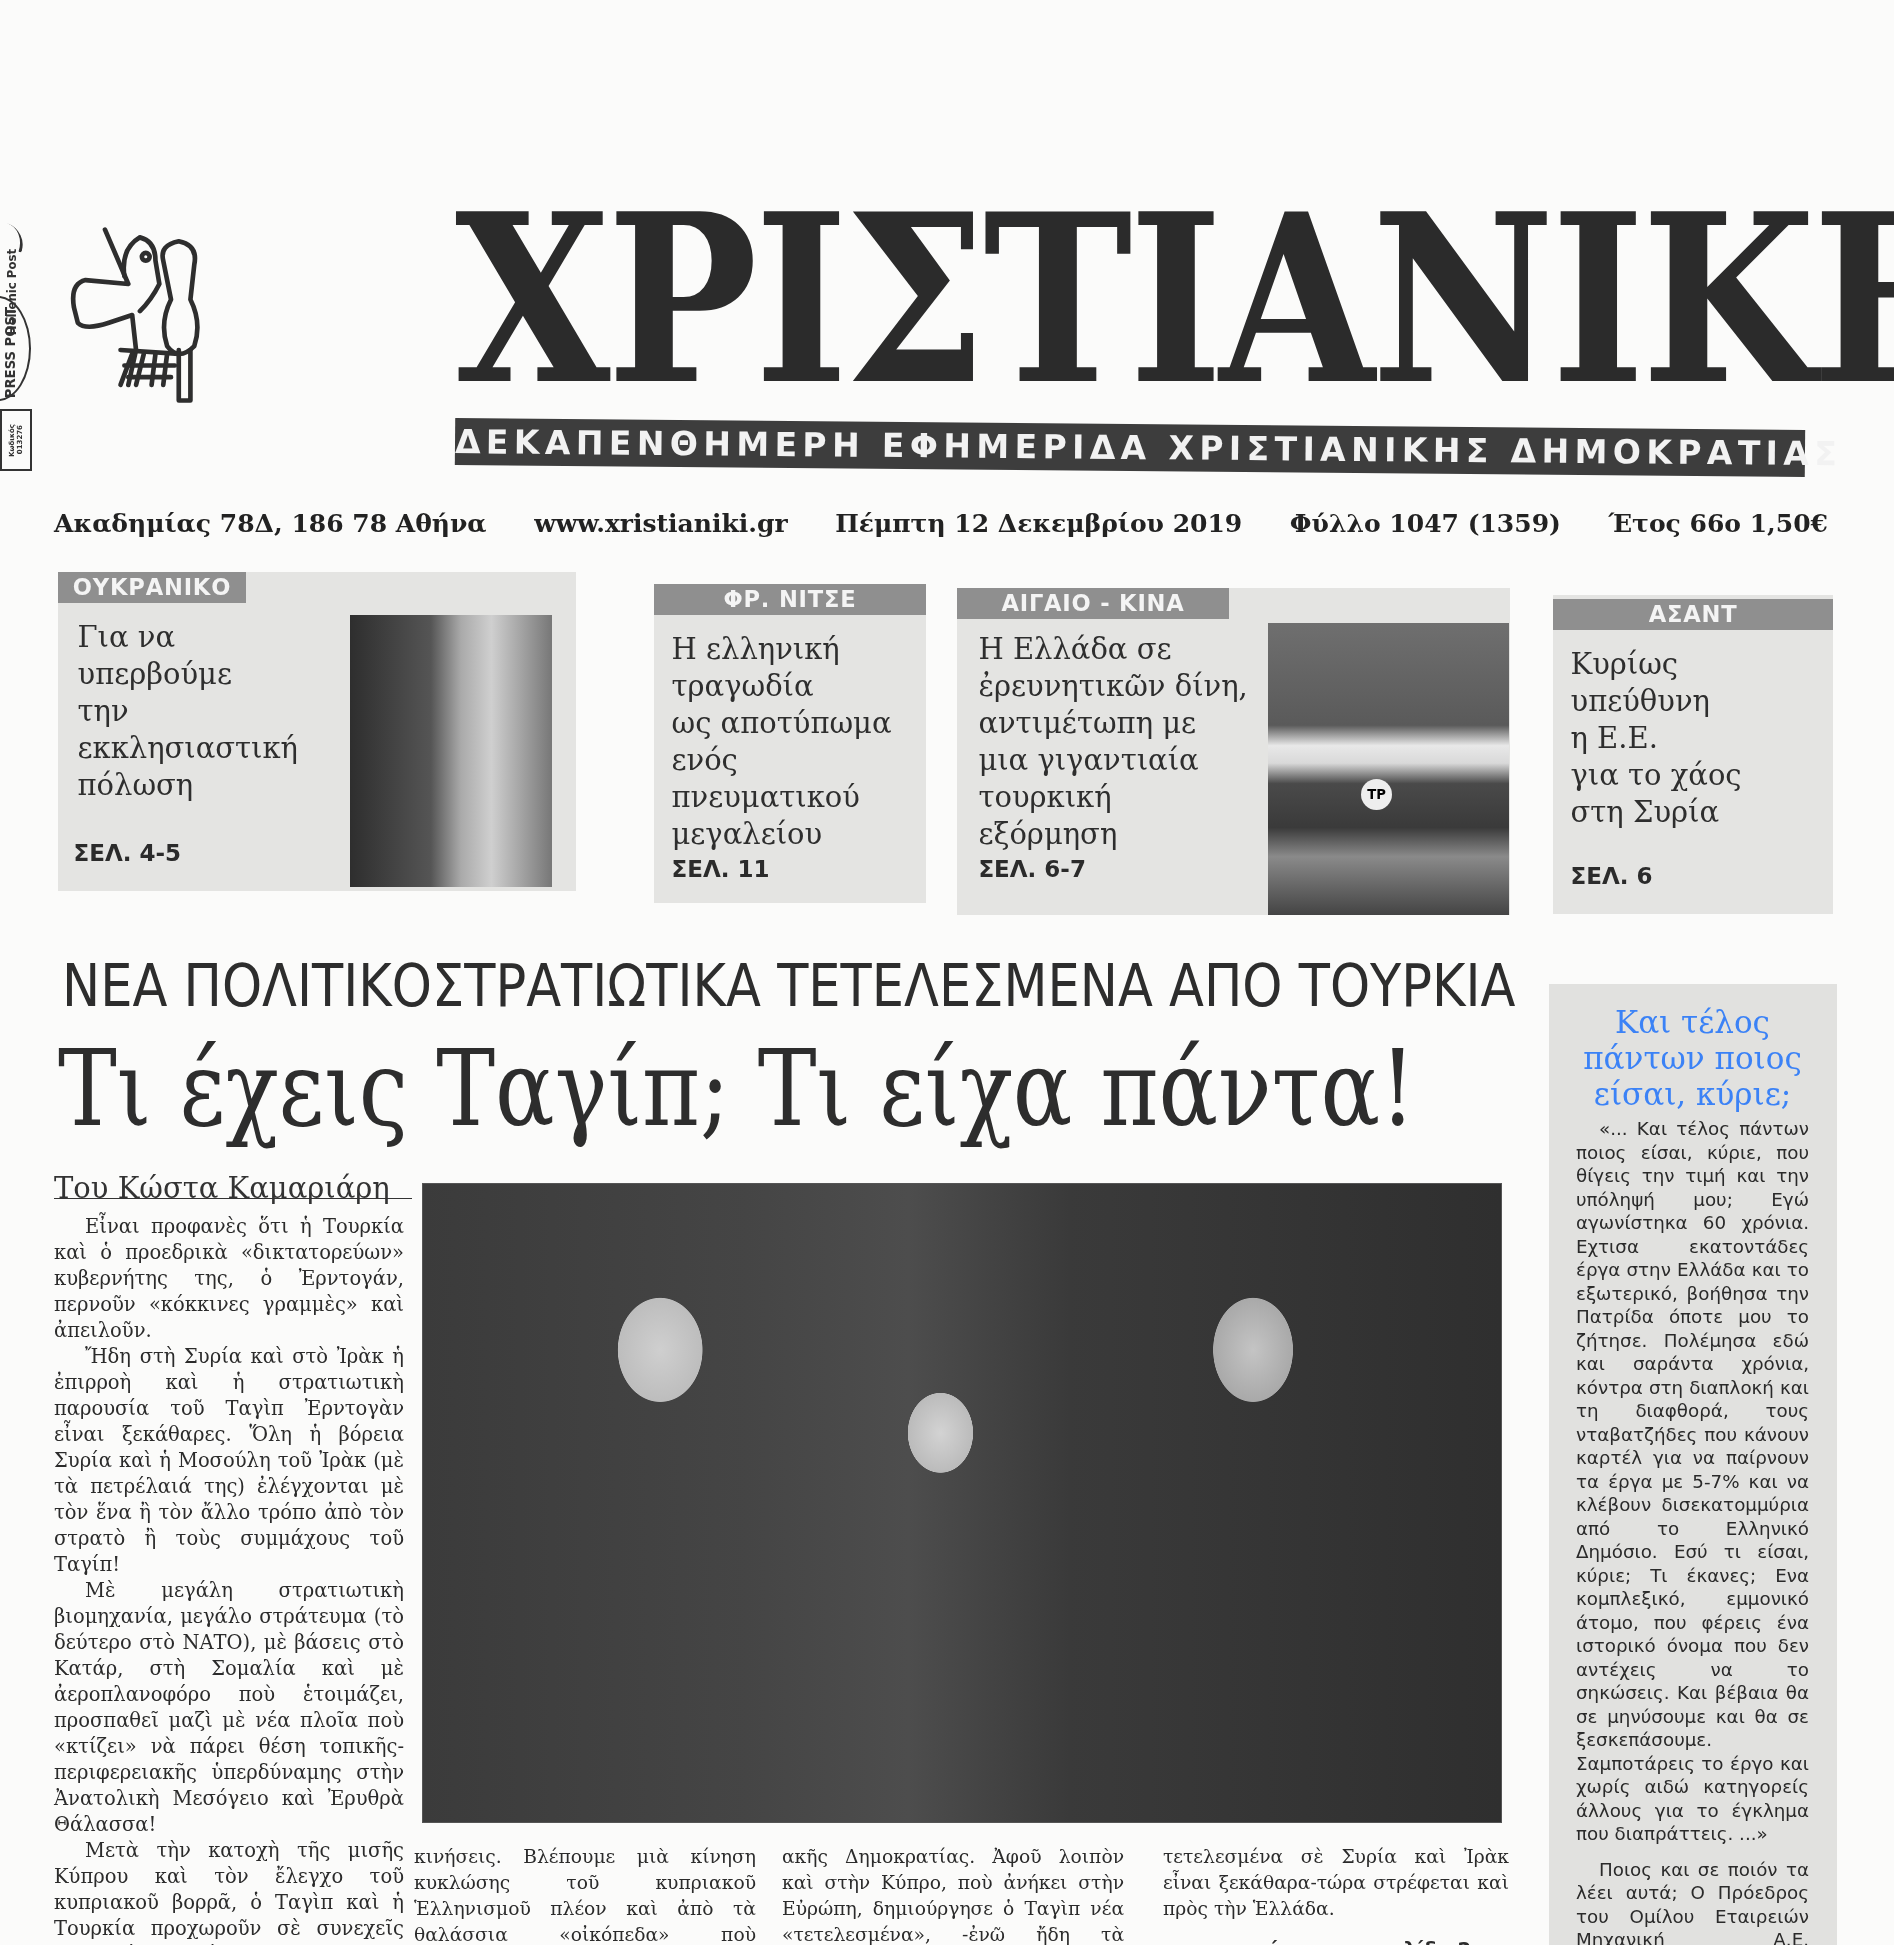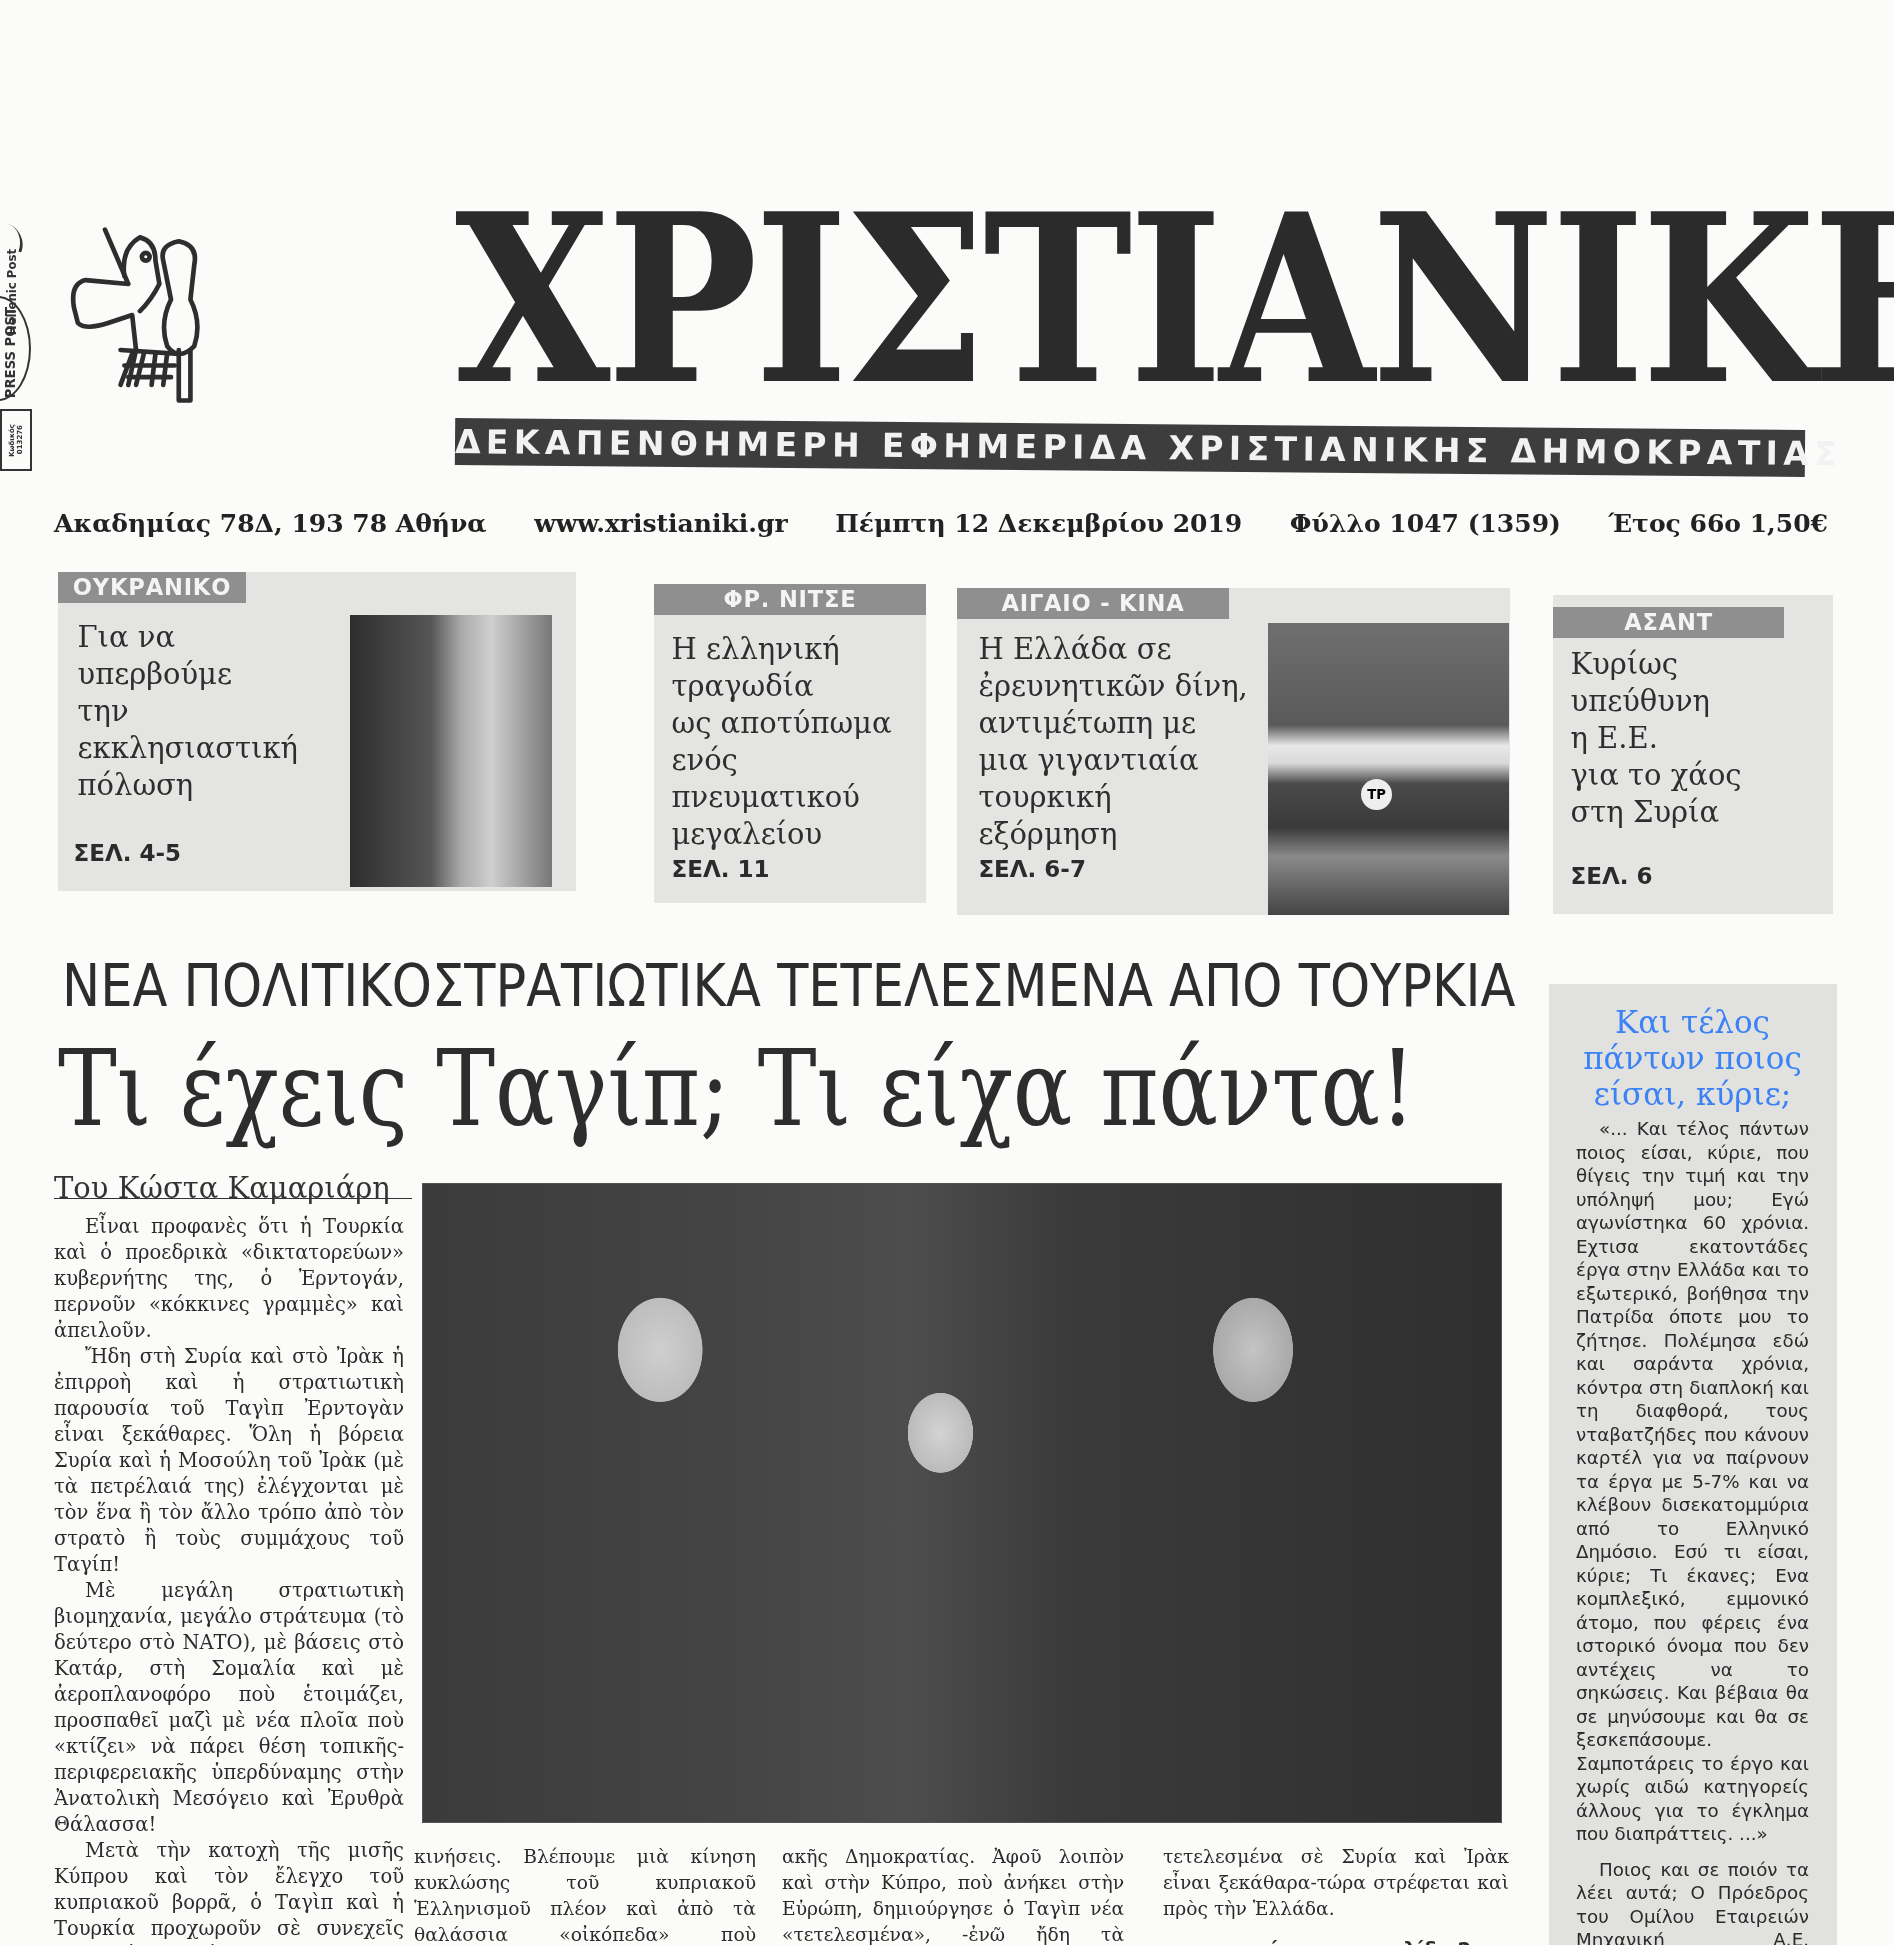--- a/index.html
+++ b/index.html
@@ -62,21 +62,21 @@
     <circle cx="215" cy="190" r="10"></circle>
     <path d="M260 200 Q250 160 300 150 Q350 160 340 210 L330 300 Q360 360 340 420 Q300 460 270 420 Q250 360 280 300 Z"></path>
     <path d="M300 430 L300 560 L330 560 L330 430"></path>
     <path d="M150 430 L300 440 M160 470 L290 470 M170 500 L280 500"></path>
     <path d="M180 440 L150 520 M210 440 L190 520 M240 440 L230 520 M270 440 L260 520"></path>
   </g>
 </svg>
 <div class="abs title">ΧΡΙΣΤΙΑΝΙΚΗ</div>
 <div class="abs subtitle">ΔΕΚΑΠΕΝΘΗΜΕΡΗ ΕΦΗΜΕΡΙΔΑ ΧΡΙΣΤΙΑΝΙΚΗΣ ΔΗΜΟΚΡΑΤΙΑΣ</div>
 <div class="abs infobar">
-  <span>Ακαδημίας 78Δ, 193 78 Αθήνα</span>
+  <span>Ακαδημίας 78Δ, 186 78 Αθήνα</span>
   <span>www.xristianiki.gr</span>
   <span>Πέμπτη 12 Δεκεμβρίου 2019</span>
   <span>Φύλλο 1047 (1359)</span>
   <span>Έτος 66ο  1,50€</span>
 </div>
 
 <div class="abs teaser" style="left:58px;top:572px;width:518px;height:319px;">
   <div class="abs teaser-label" style="left:0;top:0;width:188px;">ΟΥΚΡΑΝΙΚΟ</div>
   <div class="abs teaser-text" style="left:19.5px;top:47px;width:218px;">
     <div>Για να</div>
@@ -111,21 +111,21 @@
       <div>τουρκική</div>
       <div>εξόρμηση</div>
   </div>
   <div class="abs teaser-page" style="left:21.4px;top:268px;">ΣΕΛ. 6-7</div>
   <div class="abs photo" style="left:311px;top:35px;width:241px;height:292px;background:linear-gradient(180deg,#6f6f6f 0%,#5a5a5a 35%,#e8e8e8 42%,#d9d9d9 48%,#4a4a4a 55%,#3a3a3a 70%,#8a8a8a 80%,#444 100%);">
     <div class="abs" style="left:93px;top:156px;width:31px;height:31px;border-radius:50%;background:#eee;color:#000000;font-family:'DejaVu Sans',sans-serif;font-weight:bold;font-size:13.2px;line-height:31px;text-align:center;">TP</div>
   </div>
 </div>
 
 <div class="abs teaser" style="left:1553px;top:595px;width:280px;height:319px;">
-  <div class="abs teaser-label" style="left:0;top:12px;width:231px;">ΑΣΑΝΤ</div>
+  <div class="abs teaser-label" style="left:0;top:4px;width:280px;">ΑΣΑΝΤ</div>
   <div class="abs teaser-text" style="left:17.5px;top:51px;width:249px;">
     <div>Κυρίως</div>
       <div>υπεύθυνη</div>
       <div>η Ε.Ε.</div>
       <div>για το χάος</div>
       <div>στη Συρία</div>
   </div>
   <div class="abs teaser-page" style="left:17.5px;top:268px;">ΣΕΛ. 6</div>
 </div>
 

